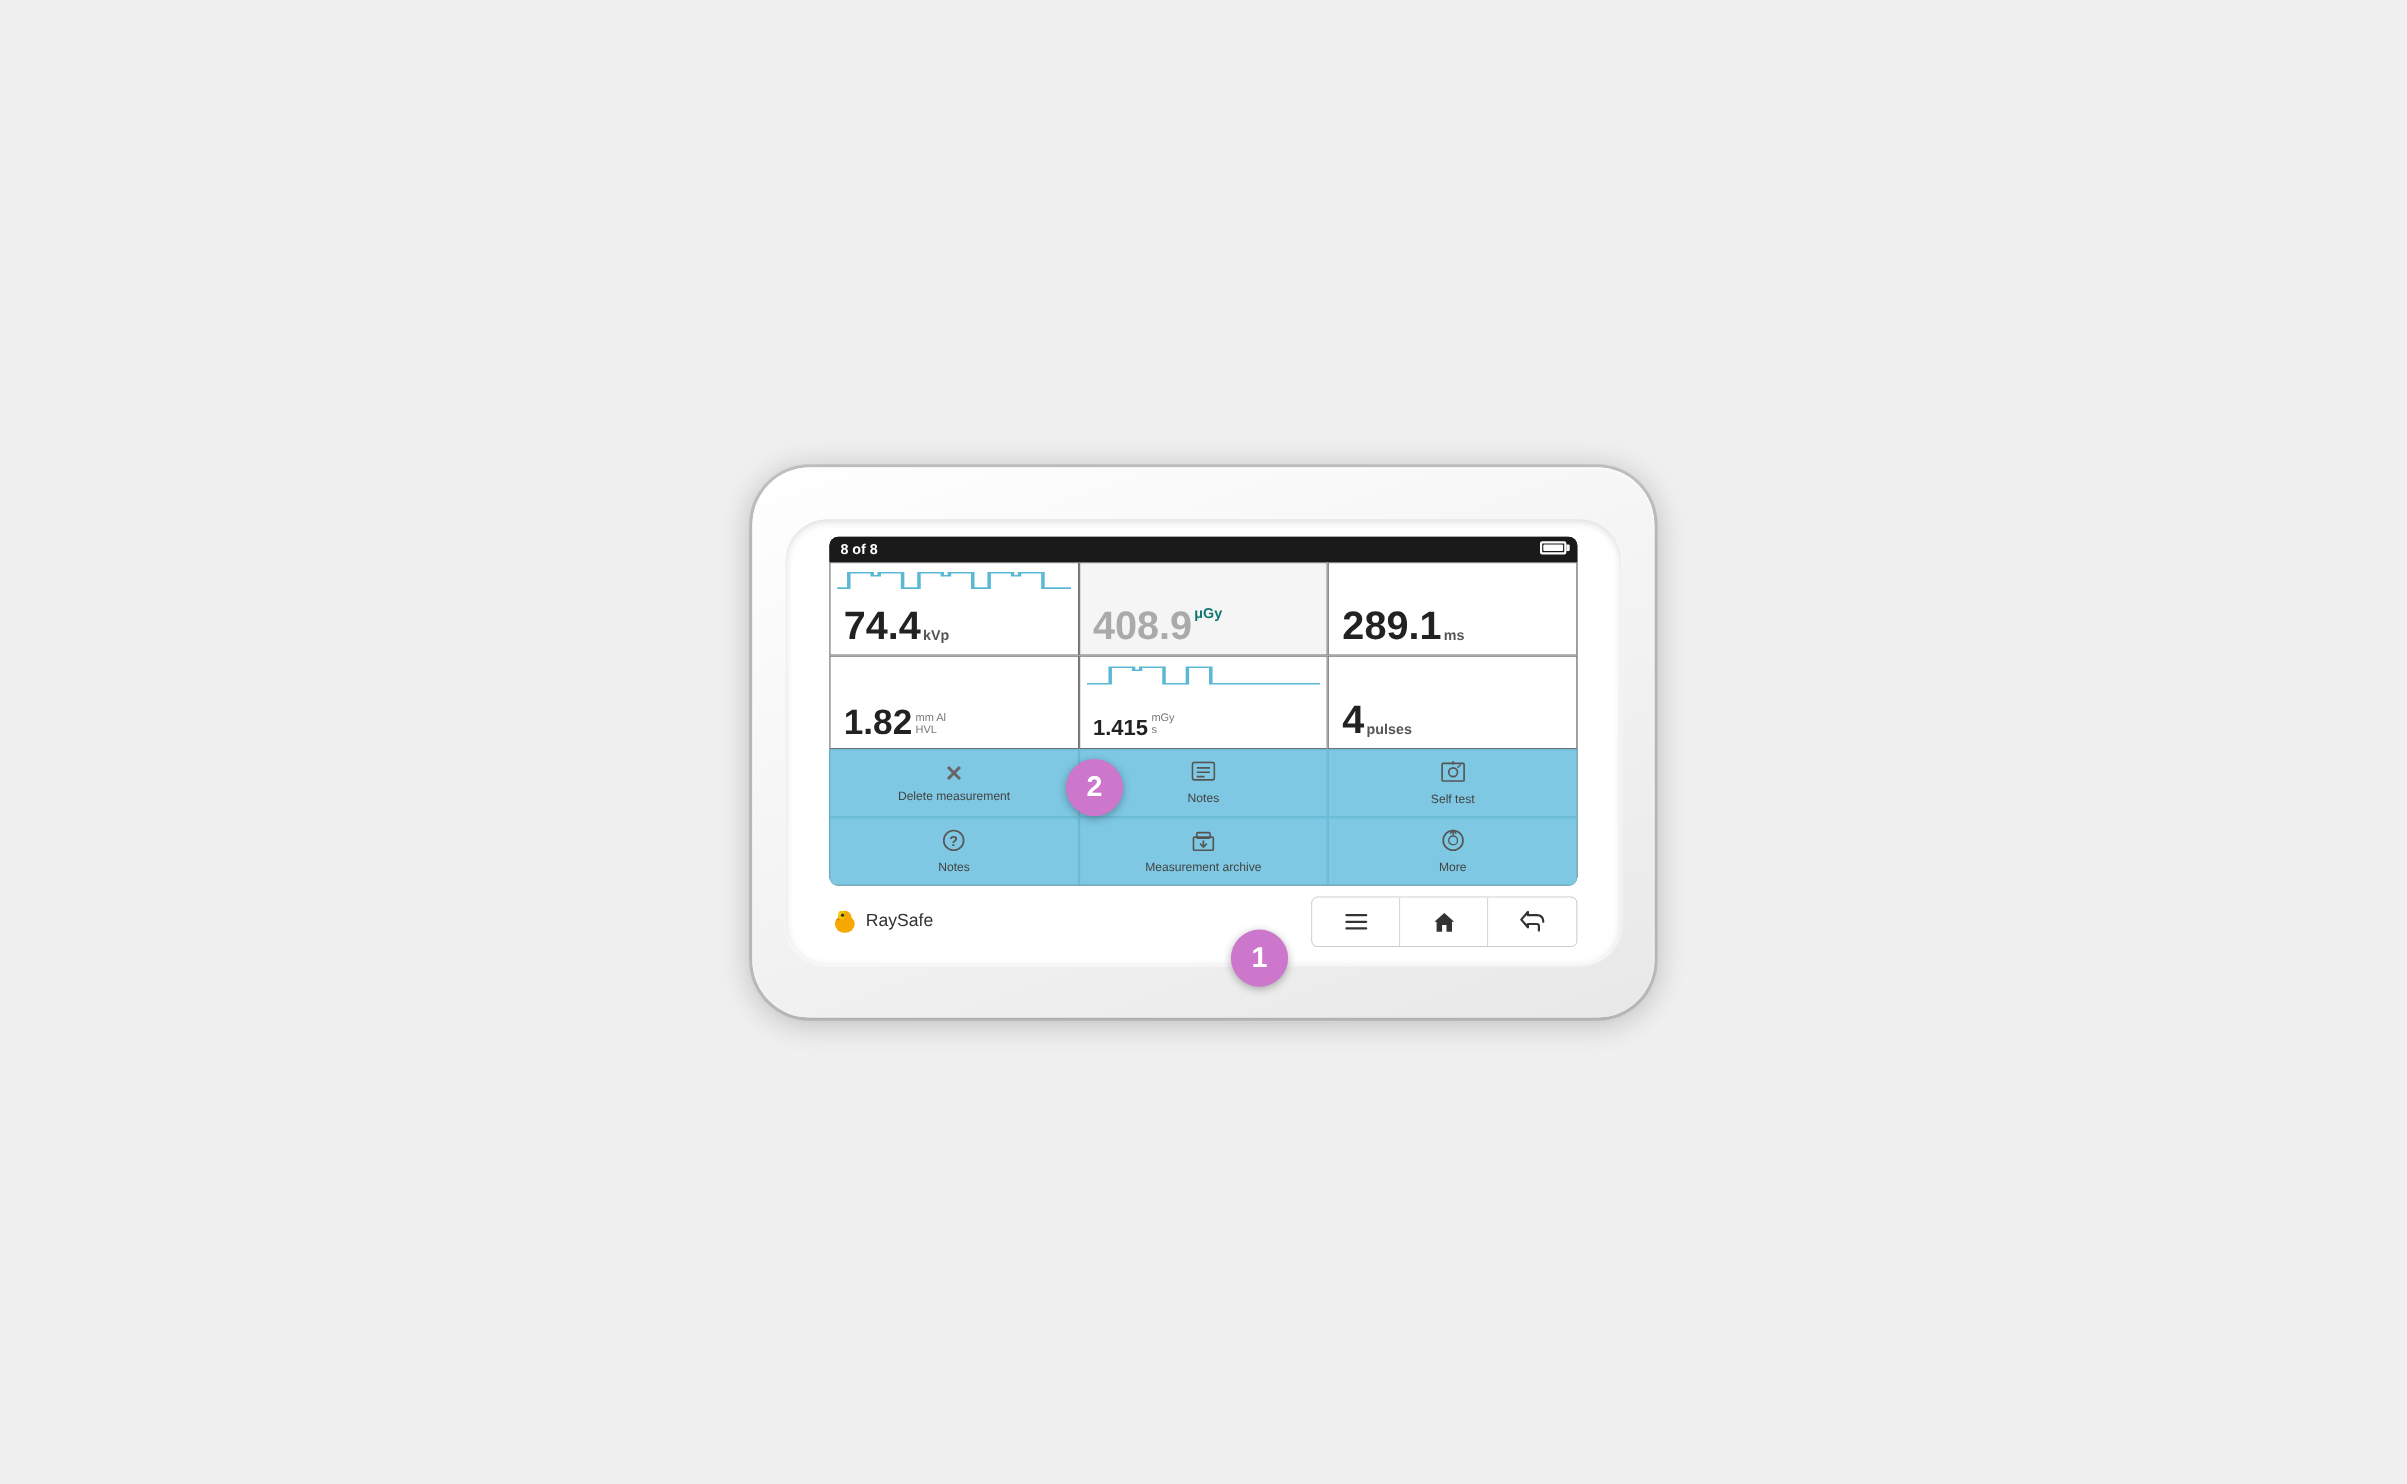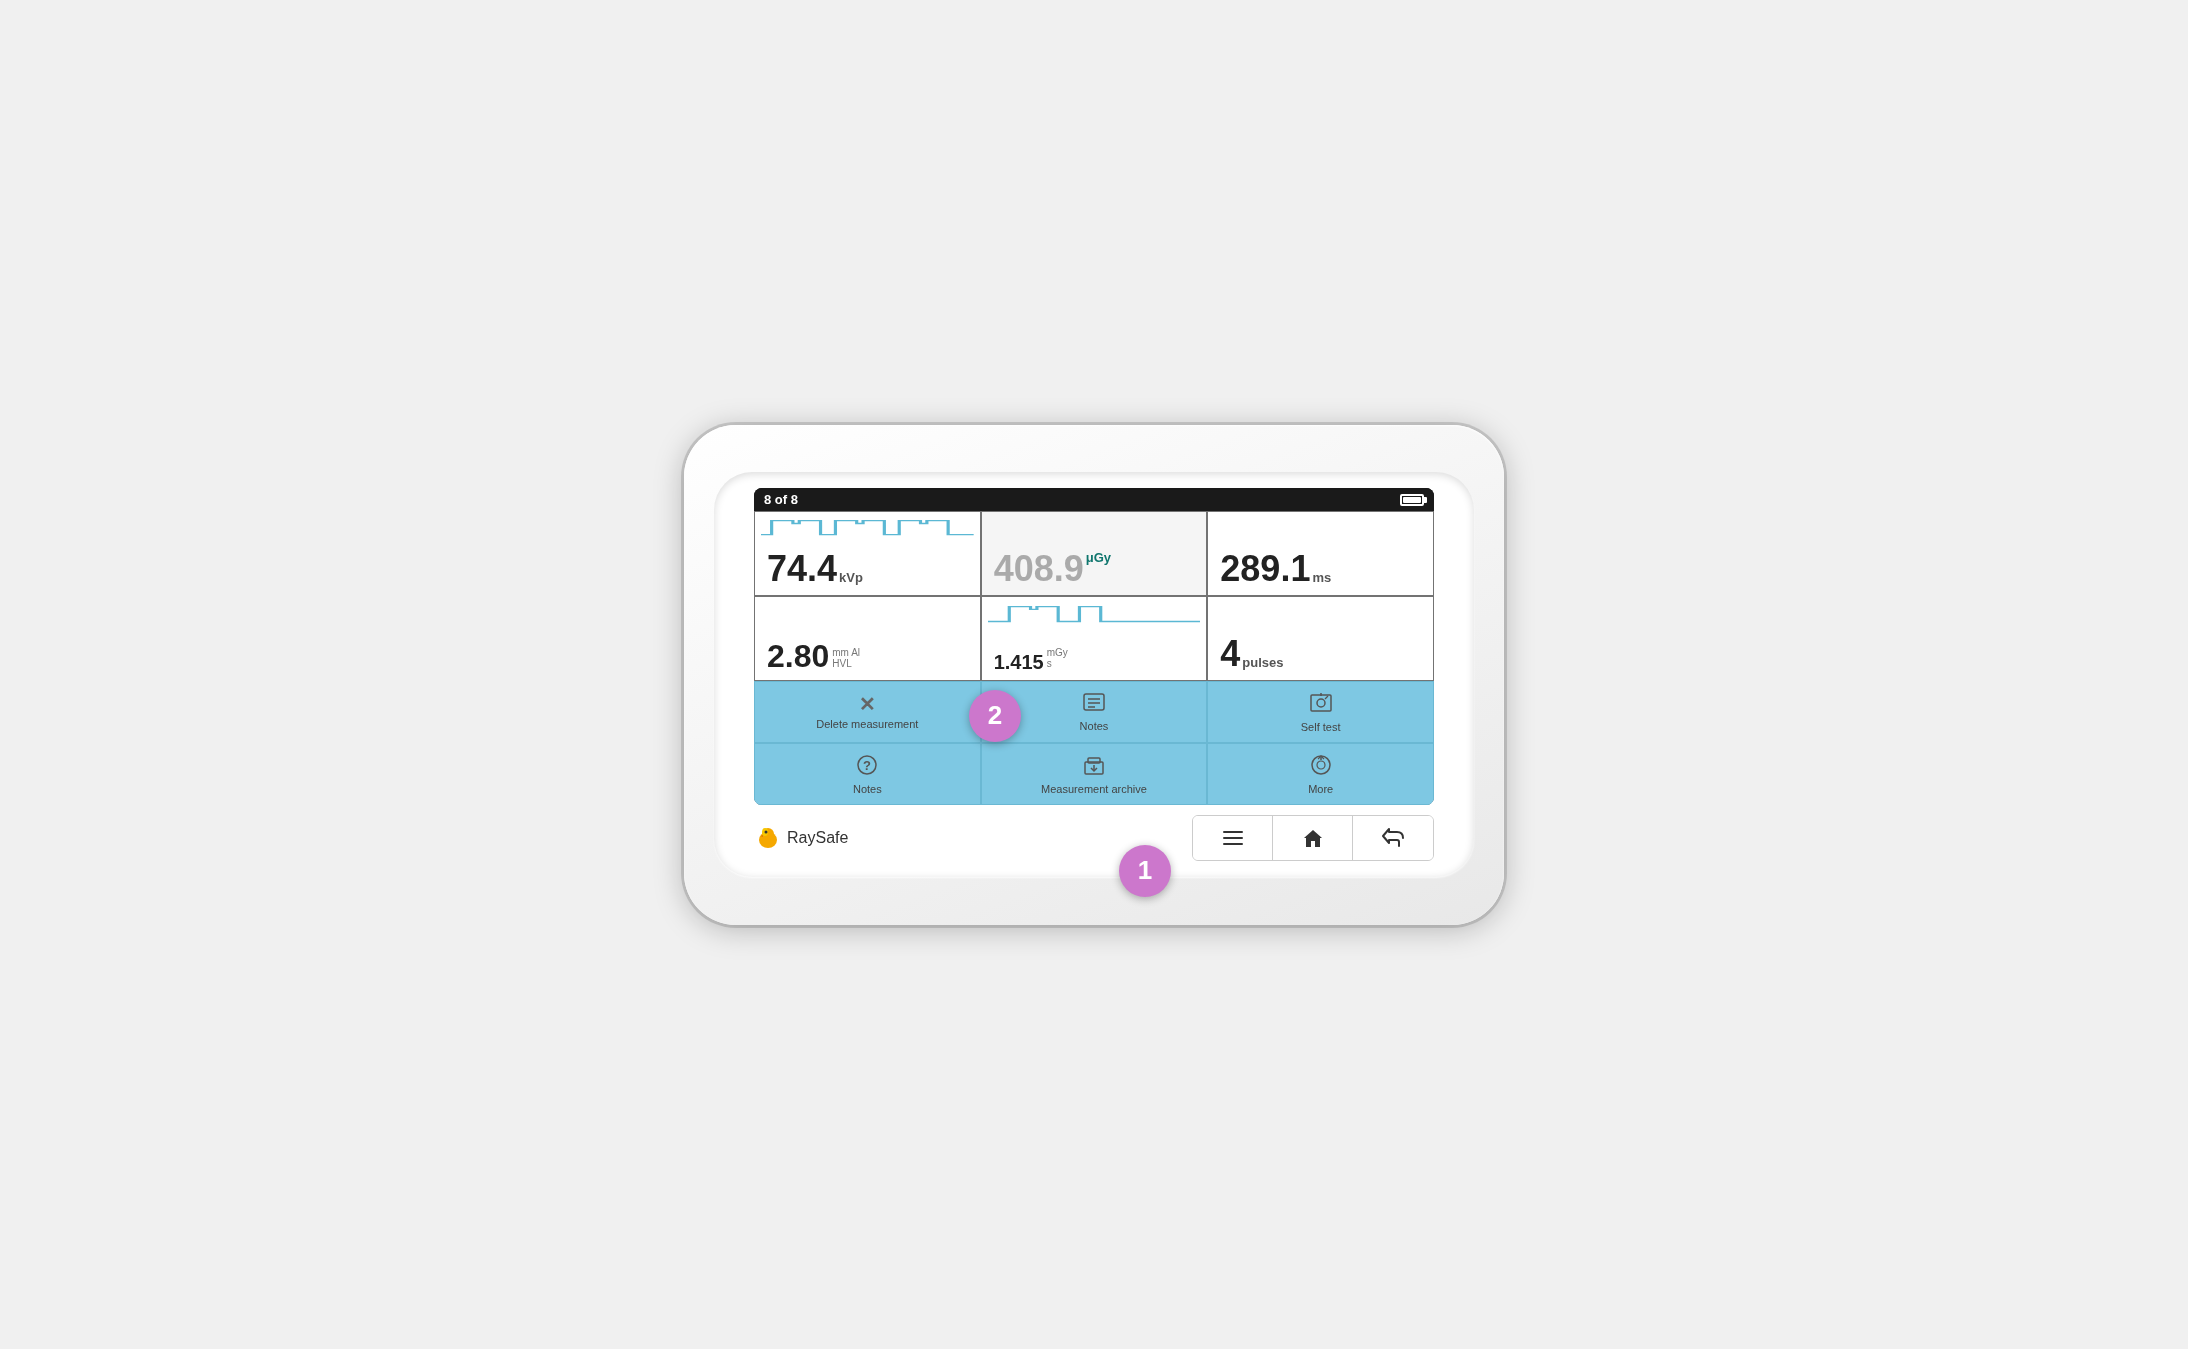--- a/index.html
+++ b/index.html
@@ -48,21 +48,20 @@
       border-radius: 8px;
       overflow: hidden;
       box-shadow: inset 0 2px 8px rgba(0,0,0,0.5);
     }
 
     .screen-header {
       background: #1a1a1a;
       color: white;
       display: flex;
       justify-content: space-between;
-      align-items: center;
       padding: 4px 10px;
       font-size: 13px;
       font-weight: bold;
     }
 
     .battery-icon {
       width: 24px;
       height: 12px;
       border: 2px solid white;
       border-radius: 2px;
@@ -307,21 +306,21 @@
 
         <div class="metric-cell">
           <div style="display:flex;align-items:flex-end;">
             <span class="metric-value">289.1</span>
             <span class="metric-unit">ms</span>
           </div>
         </div>
 
         <div class="metric-cell">
           <div style="display:flex;align-items:flex-end;">
-            <span class="metric-value" style="font-size:32px;">2.80</span>
+            <span class="metric-value" style="font-size:32px;">1.82</span>
             <div style="margin-left:3px;margin-bottom:3px;">
               <div class="metric-unit-small">mm Al</div>
               <div class="metric-unit-small">HVL</div>
             </div>
           </div>
         </div>
 
         <div class="metric-cell has-waveform">
           <div class="waveform">
             <svg class="waveform-svg" viewBox="0 0 100 30" preserveAspectRatio="none">

